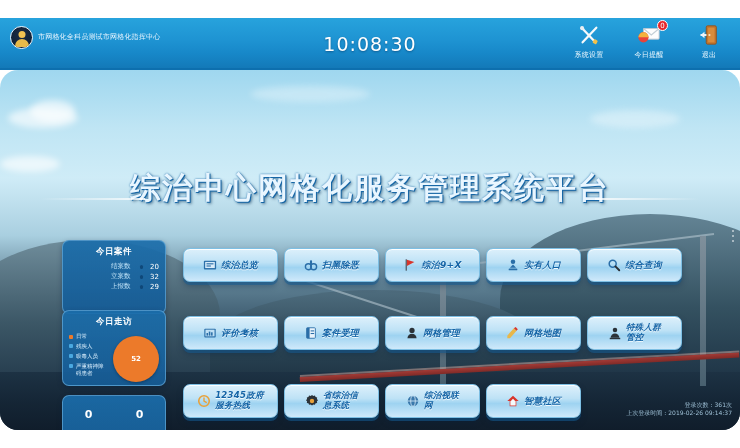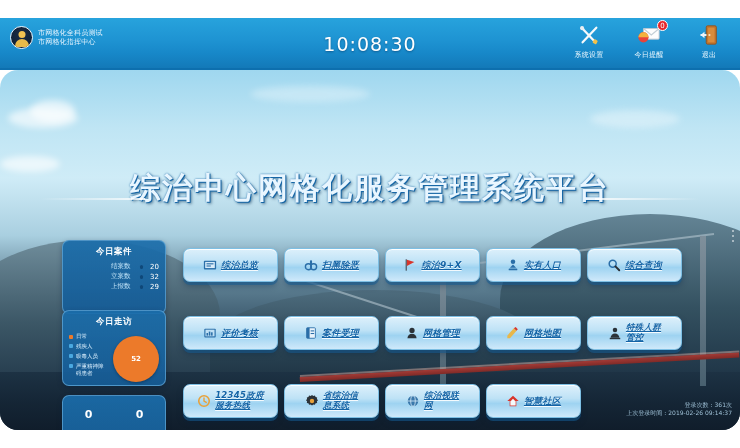--- a/index.html
+++ b/index.html
@@ -28,21 +28,21 @@
   }
   .header-user { position:absolute; left:10px; top:8px; display:flex; align-items:center; gap:5px; }
   .avatar {
     width: 23px; height: 23px; border-radius: 50%;
     background: radial-gradient(circle at 50% 35%, #1c2c45 0%, #12233a 60%, #0c1a2d 100%);
     border: 1.5px solid #eaf4fb;
     position: relative; overflow:hidden; flex: none;
   }
   .avatar .head { position:absolute; left:50%; top:4px; transform:translateX(-50%); width:7px; height:7px; border-radius:50%; background:#f3c352; }
   .avatar .body { position:absolute; left:50%; bottom:1px; transform:translateX(-50%); width:14px; height:8px; border-radius:7px 7px 0 0; background:#e8ba49; }
-  .user-lines { display:flex; flex-direction:column; line-height:1.18; }
+  .user-lines { display:flex; line-height:1.18; }
   .user-lines span { font-size:7px; color:#eaf6ff; white-space:nowrap; letter-spacing:.2px; }
 
   .clock {
     position:absolute; left:0; top:0; width:740px; height:52px;
     display:flex; align-items:center; justify-content:center;
     font-size:19px; color:#ffffff; letter-spacing:1px;
     font-family:"DejaVu Sans","Liberation Sans",sans-serif;
     text-shadow:0 1px 2px rgba(0,40,80,.45);
     pointer-events:none;
   }
@@ -162,21 +162,20 @@
     border:1px solid #7dbfe4;
     box-shadow: 0 3px 0 rgba(22,92,148,.55), 0 4px 6px rgba(0,30,60,.35), inset 0 1px 0 rgba(255,255,255,.9);
     cursor:pointer;
   }
   .mbtn .ico { width:14px; height:14px; flex:none; display:flex; align-items:center; justify-content:center; }
   .mbtn .blabel {
     font-size:9px; font-weight:bold; color:#1464a6;
     font-style:italic; letter-spacing:.3px; line-height:1.12;
     text-shadow:0 1px 0 rgba(255,255,255,.85);
     white-space:pre-line;
-    text-decoration:underline;
   }
   .mbtn.two .blabel { font-size:8.5px; }
 
   
   .footer-info {
     position:absolute; right:8px; bottom:12px;
     text-align:right; line-height:1.45;
   }
   .footer-info div { font-size:6px; color:#9fc0d6; white-space:nowrap; }
 

